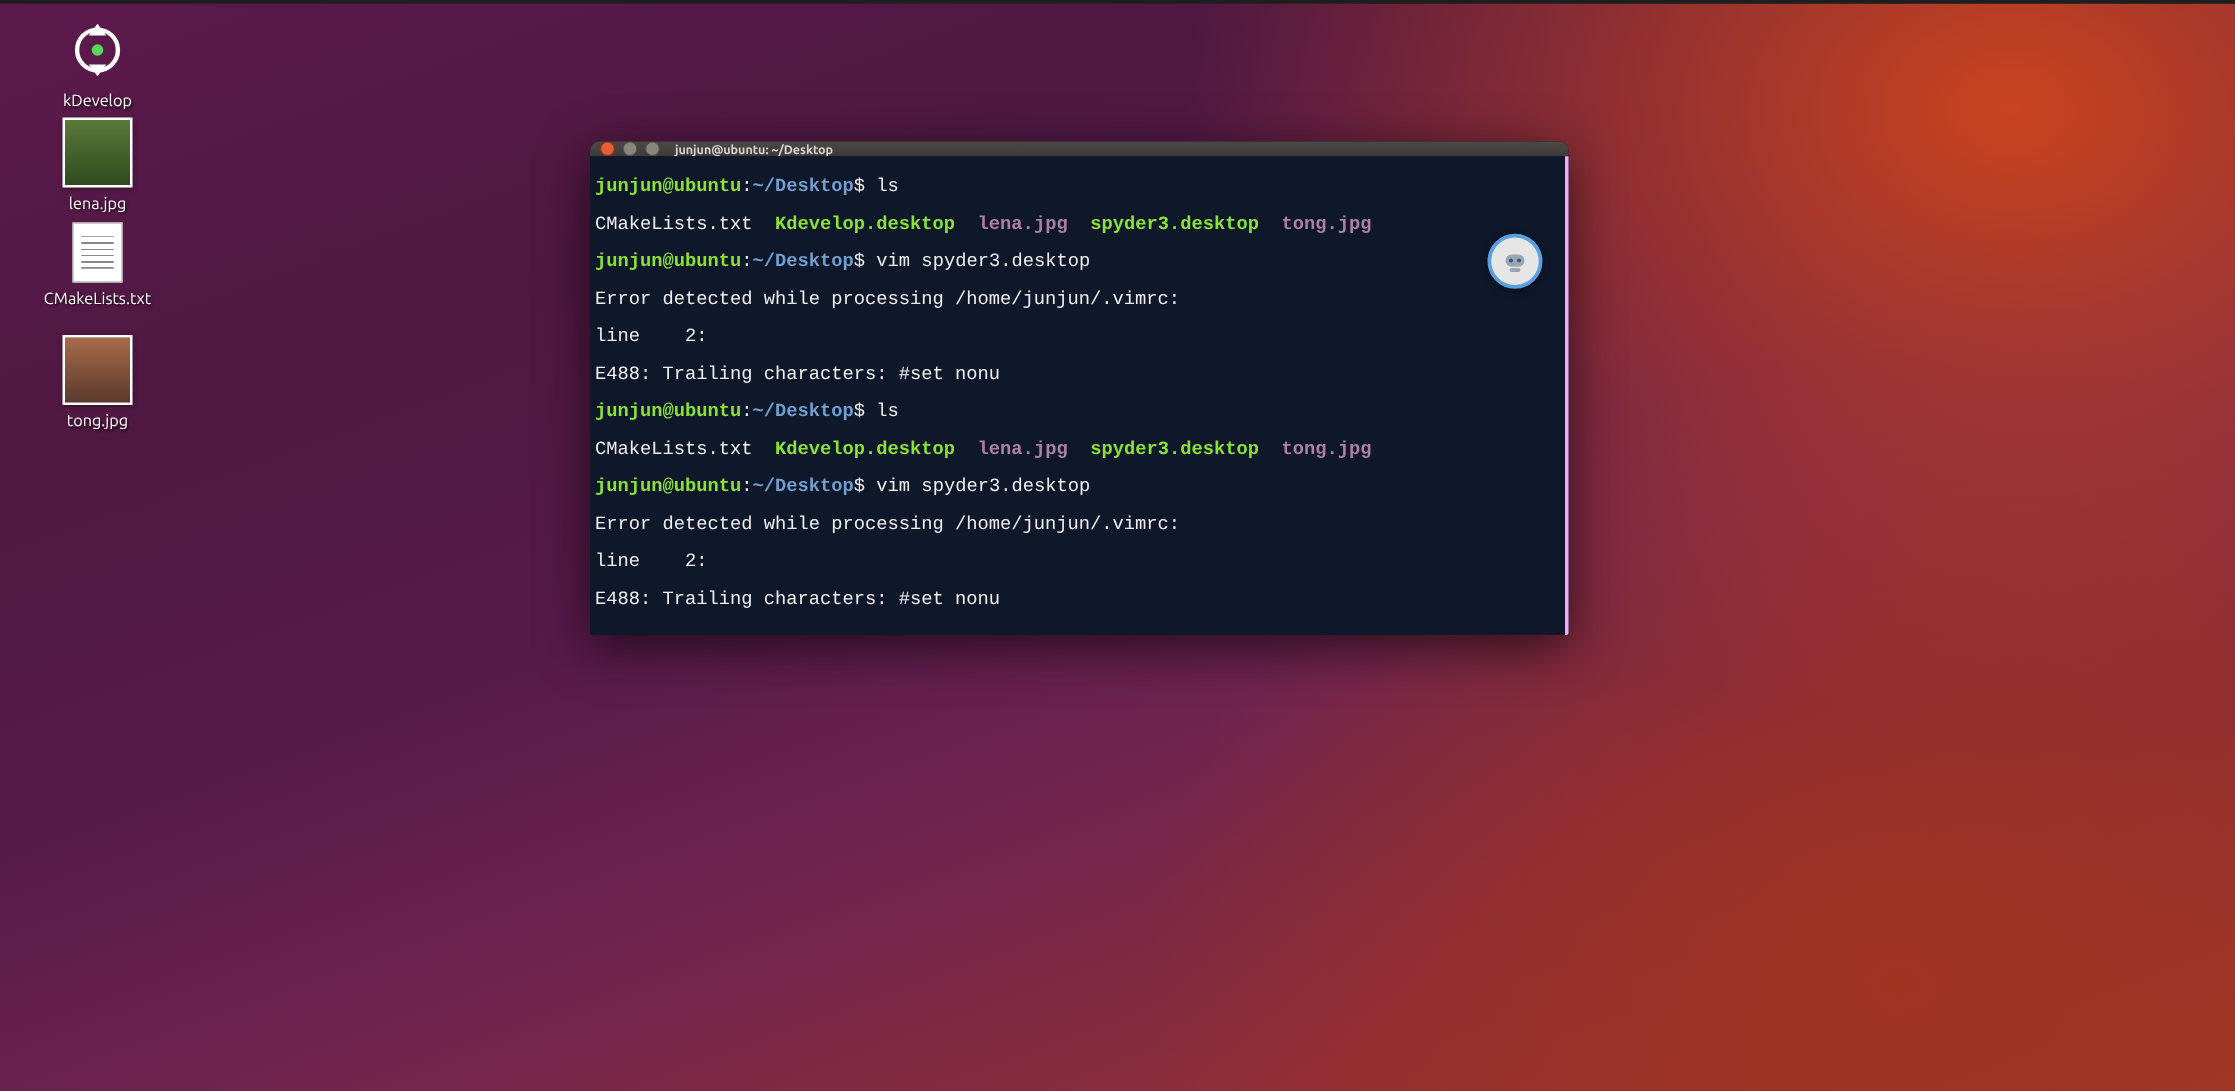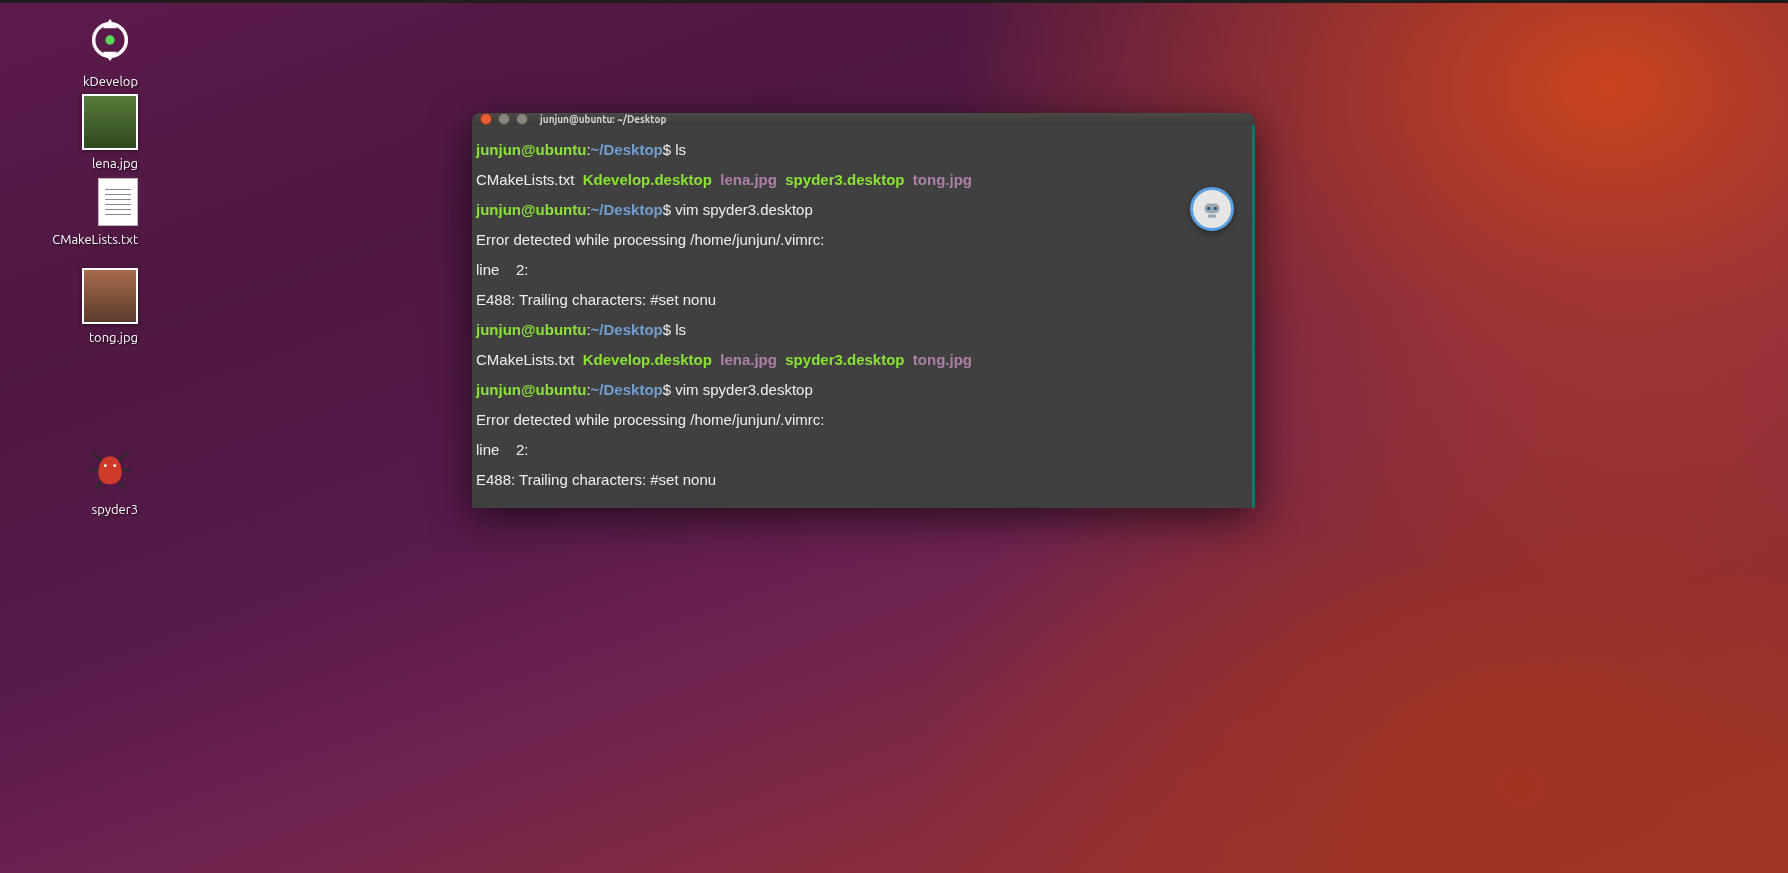--- a/index.html
+++ b/index.html
@@ -10,21 +10,21 @@
     background:
       radial-gradient(ellipse 1200px 900px at 90% 10%, #c9441e 0%, rgba(201,68,30,0) 55%),
       radial-gradient(ellipse 1100px 900px at 85% 90%, #a03320 0%, rgba(160,51,32,0) 55%),
       linear-gradient(160deg, #5c1a4c 0%, #4f1842 25%, #571a4a 45%, #6d2350 60%, #8b2d3a 80%, #a03927 100%);
   }
   .topbar { position:absolute; top:0; left:0; right:0; height:3px; background:#1e1e1e; }
 
   .desktop-icon {
     position: absolute;
     width: 120px;
-    display: flex; flex-direction: column; align-items: flex-end;
+    display: flex; flex-direction: column; align-items: center;
     cursor: pointer;
     color: #fff;
     font-size: 13px;
     text-shadow: 1px 1px 2px rgba(0,0,0,0.8);
   }
   .desktop-icon .thumb {
     width: 56px; height: 56px;
     background: #ddd;
     border: 2px solid #fff;
     box-shadow: 0 1px 4px rgba(0,0,0,0.5);
@@ -63,26 +63,26 @@
     gap:6px;
     color:#d7d3cf; font-size:10px; font-weight:bold;
   }
   .tb-btn { width:12px; height:12px; border-radius:50%; border:1px solid rgba(0,0,0,0.4); }
   .tb-close { background:#e55e35; }
   .tb-min, .tb-max { background:#8a857d; }
   .tb-title { margin-left:6px; }
 
   .term-body {
     flex:1; position:relative;
-    background:#404040;
+    background:#0f172a;
     padding: 2px 4px;
-    font-family: Liberation Sans, sans-serif;
+    font-family: Liberation Mono, monospace;
     font-size: 15px; line-height: 15px;
     color:#eeeeec;
-    border-right: 3px solid #0f766e;
+    border-right: 3px solid #f0abfc;
     white-space: pre;
   }
   .term-body .ln { display:block; height:15px; }
   .c-user { color:#8ae234; font-weight:bold; }
   .c-path { color:#729fcf; font-weight:bold; }
   .c-exec { color:#8ae234; font-weight:bold; }
   .c-img  { color:#ad7fa8; font-weight:bold; }
 
   .robot-badge {
     position:absolute; right:18px; top:62px;
@@ -119,33 +119,20 @@
   <div class="desktop-icon" style="left:18px; top:178px;">
     <div class="doc-icon"></div>
     <span class="label">CMakeLists.txt</span>
   </div>
 
   <div class="desktop-icon" style="left:18px; top:268px;">
     <div class="thumb img-like2"></div>
     <span class="label">tong.jpg</span>
   </div>
 
-  <div class="desktop-icon" style="left:18px; top:440px;">
-    <div class="app-glyph">
-      <svg viewBox="0 0 48 48">
-        <g stroke="#2b2b2b" stroke-width="2" fill="none">
-          <path d="M24 24 L8 10 M24 24 L40 10 M24 24 L6 26 M24 24 L42 26 M24 24 L12 42 M24 24 L36 42"></path>
-        </g>
-        <path d="M24 14 C31 14 34 22 34 28 C34 35 29 38 24 38 C19 38 14 35 14 28 C14 22 17 14 24 14 Z" fill="#d13a2a"></path>
-        <circle cx="20" cy="22" r="1.2" fill="#fff"></circle>
-          <circle cx="28" cy="22" r="1.2" fill="#fff"></circle>
-      </svg>
-    </div>
-    <span class="label">spyder3</span>
-  </div>
 
   <div class="terminal-window">
     <div class="titlebar">
       <div class="tb-btn tb-close"></div>
       <div class="tb-btn tb-min"></div>
       <div class="tb-btn tb-max"></div>
       <span class="tb-title">junjun@ubuntu: ~/Desktop</span>
     </div>
     <div class="term-body">
 <span class="ln"><span class="c-user">junjun@ubuntu</span><span>:</span><span class="c-path">~/Desktop</span><span>$</span> <span>ls</span></span>

